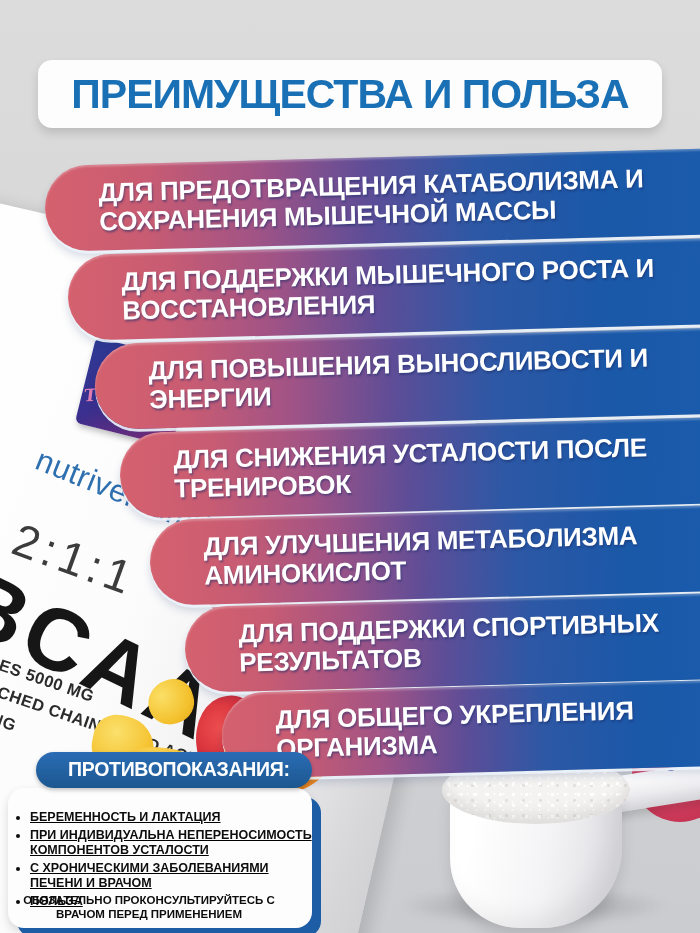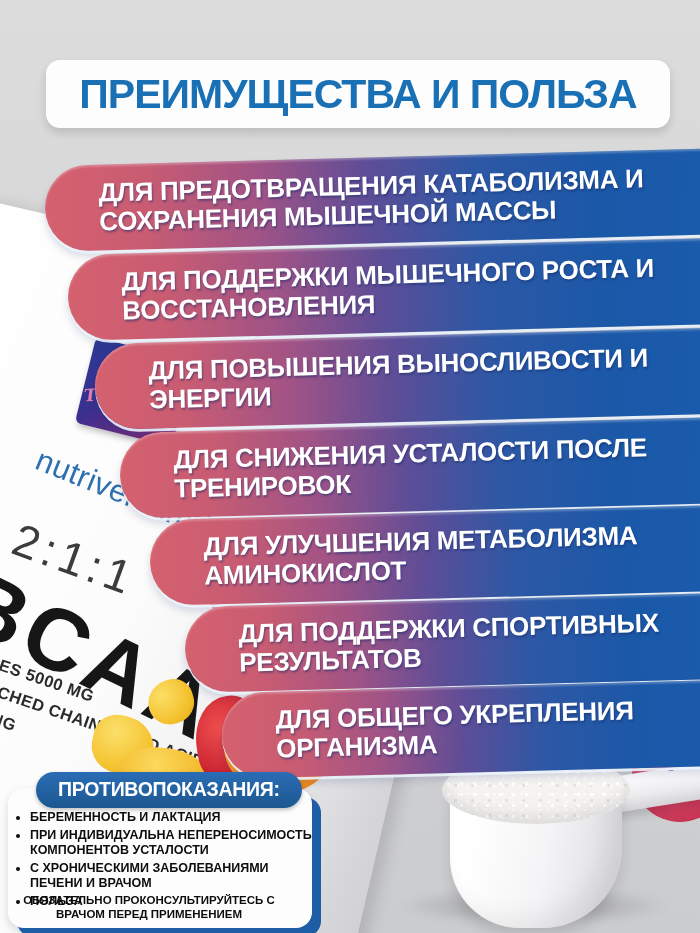--- a/index.html
+++ b/index.html
@@ -3,21 +3,21 @@
 <meta charset="utf-8">
 <style>
   html,body{margin:0;padding:0;background:#ffffff;}
   .stage{
     position:relative;width:700px;height:933px;overflow:hidden;
     background:linear-gradient(180deg,#dcdcdc 0%,#d7d7d8 35%,#cbcccf 100%);
     font-family:"Liberation Sans",sans-serif;
   }
   
   .title-card{
-    position:absolute;left:46px;top:60px;width:624px;height:68px;z-index:6;
+    position:absolute;left:38px;top:60px;width:624px;height:68px;z-index:6;
     background:#fdfdfd;border-radius:14px;
     box-shadow:0 5px 10px rgba(0,0,0,.14);
     display:flex;align-items:center;justify-content:center;
   }
   .title-text{font-size:41px;font-weight:bold;color:#1a70b5;letter-spacing:-1px;white-space:nowrap;}
   
   .pouch{
     position:absolute;left:-140px;top:246px;width:566px;height:720px;z-index:1;
     background:linear-gradient(100deg,#ffffff 0%,#fcfcfc 48%,#ededef 76%,#d7d7da 92%,#cfcfd2 100%);
     border-radius:36px;transform:rotate(13deg);transform-origin:center;
@@ -128,29 +128,29 @@
   .b5{left:150px;top:520px;}
   .b6{left:185px;top:607px;}
   .b7{left:222px;top:693px;}
   
   .contra-panel{
     position:absolute;left:8px;top:788px;width:304px;height:140px;z-index:6;
     background:#fdfdfd;border-radius:16px;
     box-shadow:9px 9px 0 #1d5da6,0 4px 10px rgba(0,0,0,.15);
   }
   .contra-pill{
-    position:absolute;left:36px;top:772px;z-index:7;
+    position:absolute;left:36px;top:752px;z-index:7;
     background:linear-gradient(180deg,#2a6cb5,#1c578f);
-    border-radius:19px;padding:6px 22px 7px 22px;
+    border-radius:19px;padding:6px 22px 7px 32px;
     color:#ffffff;font-size:19.5px;font-weight:bold;letter-spacing:-.3px;white-space:nowrap;
     box-shadow:0 2px 4px rgba(0,0,0,.25);
   }
   .contra-list{
     position:absolute;left:14px;top:810px;width:288px;z-index:7;
-    margin:0;padding:0 0 0 16px;list-style:disc;
+    margin:0;padding:0 0 0 16px;list-style:disc;text-decoration:underline;
   }
   .contra-list li{
     font-size:12.5px;font-weight:bold;color:#0d0d0d;line-height:1.2;margin:0 0 3px 0;
   }
   .contra-note{
     position:absolute;left:4px;top:893px;width:290px;z-index:7;
     text-align:center;font-size:11.5px;font-weight:bold;color:#0d0d0d;line-height:1.25;
   }
 </style>
 </head>

